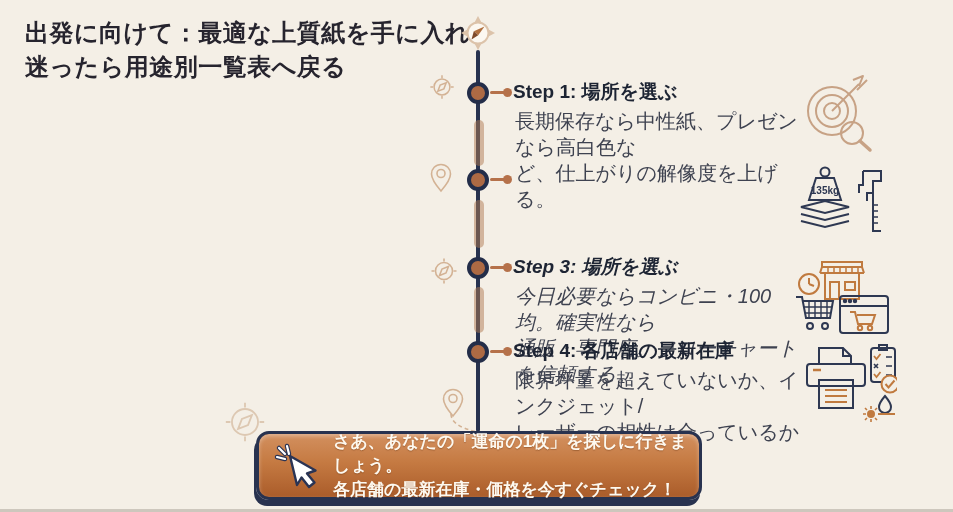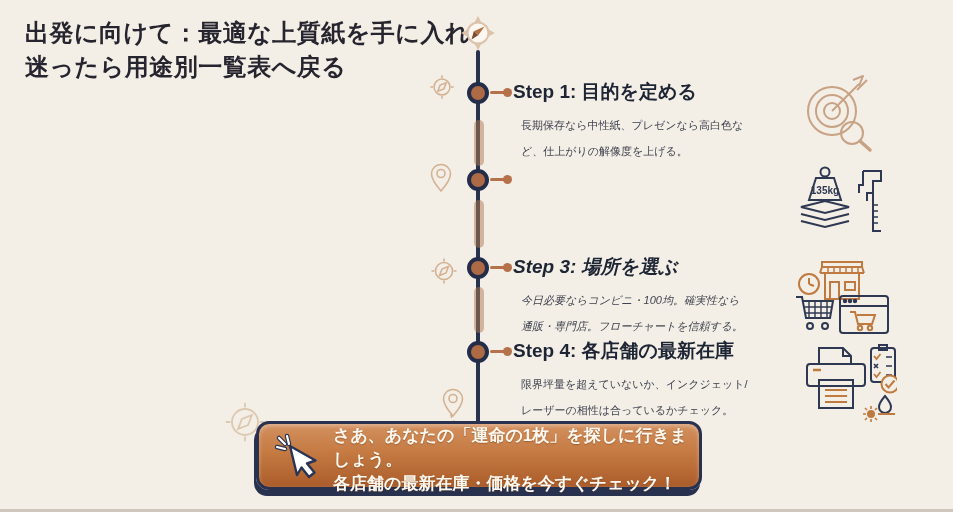--- a/index.html
+++ b/index.html
@@ -13,28 +13,28 @@
   
   .tl-line{left:476px;top:50px;width:4px;height:382px;background:#27324f;border-radius:2px;}
   .trail{width:10px;border-radius:5px;background:rgba(176,122,82,0.5);left:474px;}
   .node{width:22px;height:22px;border-radius:50%;background:#ad6a44;border:4px solid #232d49;box-sizing:border-box;left:467px;}
   .connector{width:16px;height:3px;background:#b5714a;left:490px;border-radius:2px;}
   .conn-dot{width:9px;height:9px;border-radius:50%;background:#b5714a;left:503px;}
 
   
   .step{left:513px;width:300px;}
   .step h3{margin:0 0 4px 0;font-size:19px;line-height:24px;font-weight:700;color:#1d2433;}
-  .step p{margin:8px;font-size:11px;line-height:26px;color:#3e4250;}
+  .step p{margin:2px;font-size:20px;line-height:26px;color:#3e4250;}
   .hl{color:#c2632b;font-weight:700;}
 
   
-  .banner{left:256px;top:421px;width:446px;height:69px;box-sizing:border-box;border:3px solid #28324f;border-radius:13px;
+  .banner{left:256px;top:431px;width:446px;height:69px;box-sizing:border-box;border:3px solid #28324f;border-radius:13px;
           background:linear-gradient(180deg,#d3905f 0%,#c57a42 45%,#aa5c2a 100%);
           box-shadow:-2px 6px 0 #28324f, inset 0 2px 4px rgba(255,255,255,0.35);
-          display:flex;cursor:pointer;}
+          display:flex;align-items:center;cursor:pointer;}
   .banner-text{margin-left:74px;font-size:17px;line-height:24px;font-weight:700;color:#fdf9f0;text-shadow:0 1px 1px rgba(90,40,10,0.35);}
   .cursor-wrap{position:absolute;left:14px;top:8px;}
 
   .bottom-strip{left:0;top:509px;width:953px;height:3px;background:#cdc7bd;}
   svg{display:block;}
 </style>
 </head>
 <body>
 
 <div class="stage">
@@ -110,21 +110,21 @@
 
   <div class="abs node" style="top:257px;"></div>
   <div class="abs connector" style="top:266px;"></div>
   <div class="abs conn-dot" style="top:263px;"></div>
 
   <div class="abs node" style="top:341px;"></div>
   <div class="abs connector" style="top:350px;"></div>
   <div class="abs conn-dot" style="top:347px;"></div>
 
   <div class="abs step" style="top:80px;">
-    <h3>Step 1: 目的を定める</h3>
+    <h3>Step 1: 場所を選ぶ</h3>
     <p><span>長期保存なら中性紙、プレゼンなら高白色な</span><br><span>ど、仕上がりの解像度を上げる。</span></p>
   </div>
 
 
   <div class="abs step" style="top:255px;font-style:italic;">
     <h3>Step 3: 場所を選ぶ</h3>
     <p><span>今日必要ならコンビニ・100均。確実性なら</span><br><span>通販・専門店。フローチャートを信頼する。</span></p>
   </div>
 
   <div class="abs step" style="top:339px;">

